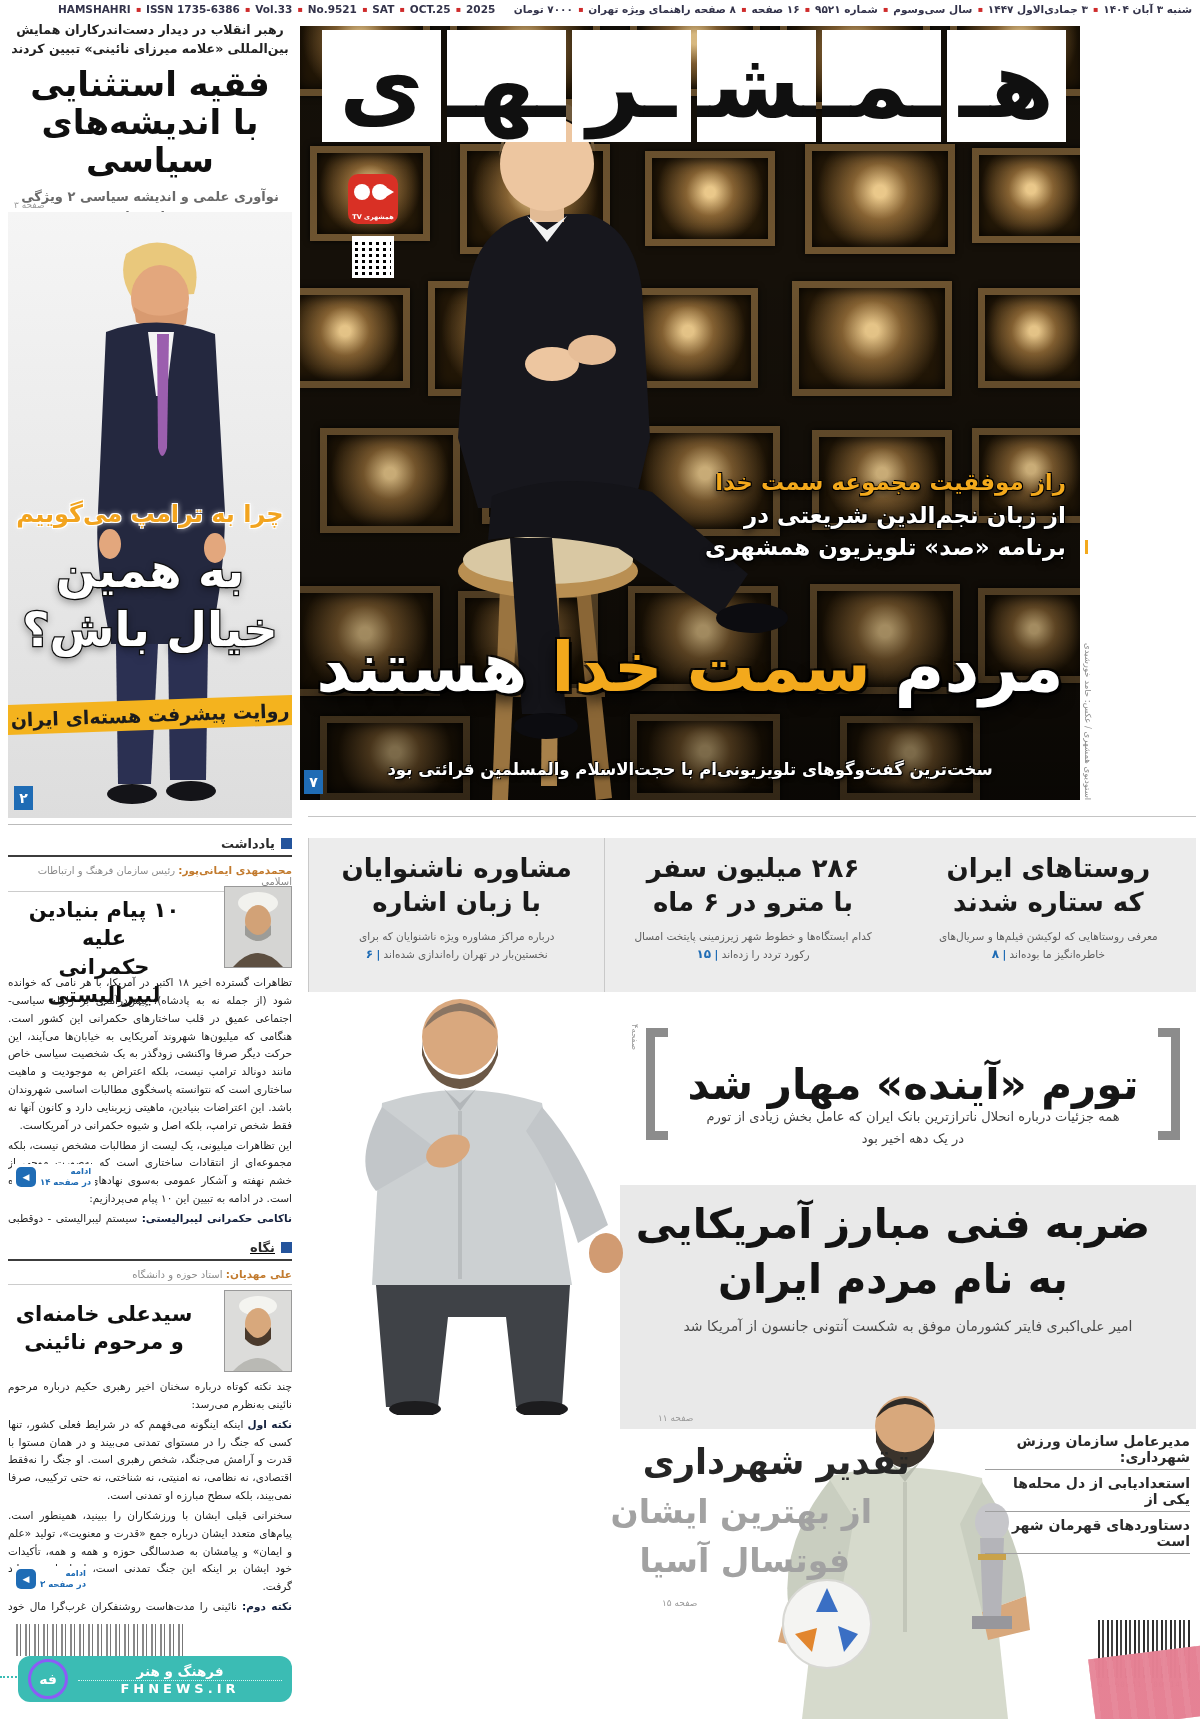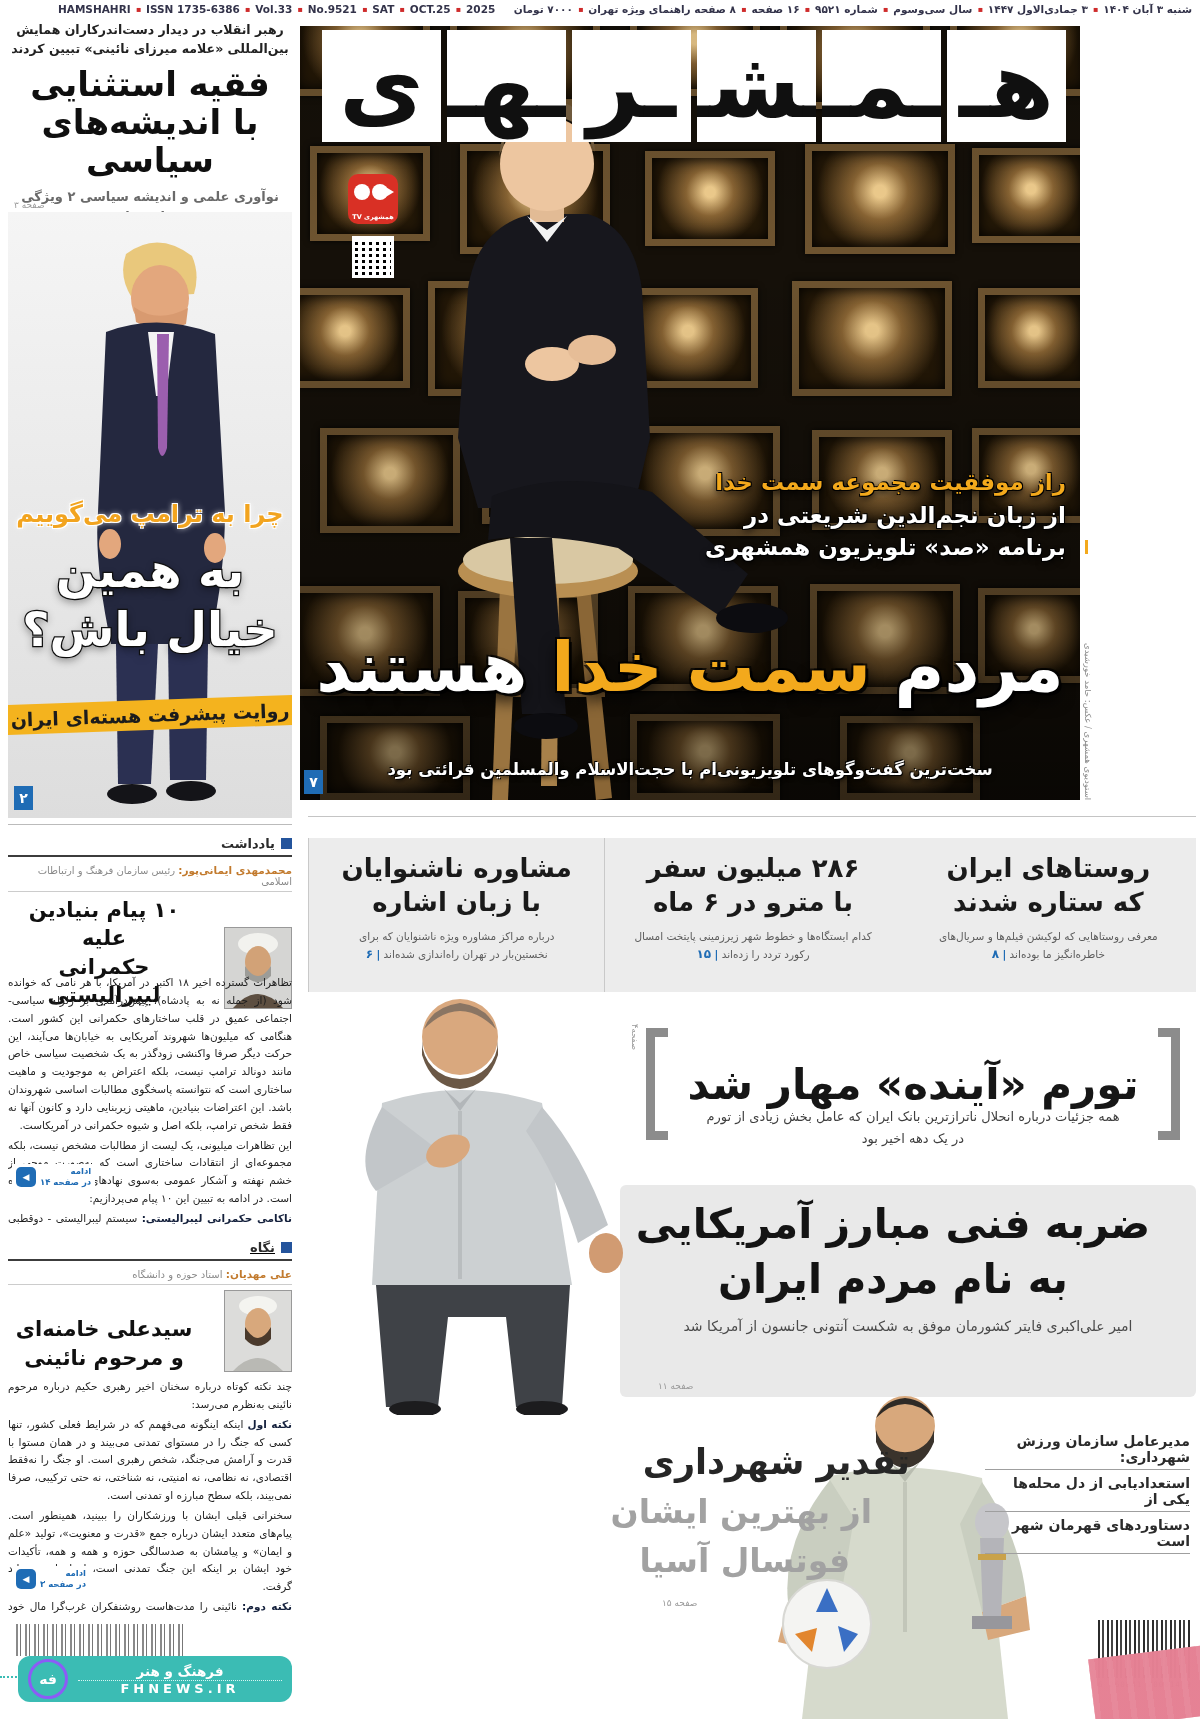--- a/index.html
+++ b/index.html
@@ -41,21 +41,21 @@
   #trump-rule{left:8px;top:824px;width:284px;height:0;border-top:1px solid #bbb;}
 
   
   .sec-head{width:284px;direction:rtl;display:flex;align-items:center;gap:6px;
     border-bottom:2px solid #3c3c3c;padding-bottom:4px;}
   .sec-square{width:11px;height:11px;background:#24549c;display:inline-block;}
   .sec-label{font-size:13px;font-weight:bold;color:#2c2c2c;}
   .byline{width:284px;direction:rtl;font-size:10px;color:#8a8a8a;
     padding:4px 0;border-bottom:1px solid #ccc;}
   .byline b{color:#c27a2d;font-size:10.5px;}
-  .art-head{width:284px;direction:rtl;display:flex;gap:24px;align-items:flex-end;}
+  .art-head{width:284px;direction:rtl;display:flex;gap:24px;align-items:flex-start;}
   .mugshot{width:66px;height:80px;border:1px solid #999;background:#d8d8d8;flex:0 0 auto;}
   .art-hl{flex:1;text-align:center;font-size:21px;font-weight:900;color:#101010;
     line-height:1.35;padding-top:10px;letter-spacing:-.3px;}
   .body-txt{width:284px;direction:rtl;text-align:justify;font-size:10.5px;color:#1e1e1e;
     line-height:1.7;overflow:hidden;}
   .body-txt p{margin:0 0 2px 0;}
   .body-txt b{color:#14203c;}
   .cont-marker{position:absolute;display:flex;align-items:center;gap:4px;background:#fff;
     padding:2px 4px;z-index:5;direction:ltr;}
   .cont-icon{width:20px;height:20px;background:#1f6cb5;border-radius:5px;display:inline-flex;
@@ -139,21 +139,21 @@
   #inf-row{position:absolute;left:0;top:6px;width:100%;display:flex;align-items:center;justify-content:center;gap:14px;}
   .br{width:22px;height:112px;box-sizing:border-box;}
   .br-l{border:9px solid #8c8c8c;border-right:none;}
   .br-r{border:9px solid #8c8c8c;border-left:none;}
   #inf-hl{font-size:42px;font-weight:900;color:#161616;direction:rtl;white-space:nowrap;letter-spacing:-.5px;padding:0 6px;}
   #inf-sub{position:absolute;left:0;top:84px;width:100%;text-align:center;direction:rtl;
     font-size:13px;color:#3e3e3e;line-height:1.7;}
   #inf-pg{position:absolute;left:0;top:2px;writing-mode:vertical-rl;font-size:8.5px;color:#9a9a9a;}
 
   
-  #mma{left:620px;top:1185px;width:576px;height:212px;background:#e9e9e9;text-align:center;direction:rtl;border-radius:6px;}
+  #mma{left:620px;top:1185px;width:576px;height:244px;background:#e9e9e9;text-align:center;direction:rtl;}
   .mma-hl{font-size:41px;font-weight:900;color:#141414;line-height:1.35;letter-spacing:-.6px;padding-right:30px;}
   .mma-hl:first-child{padding-top:12px;}
   #mma-sub{margin-top:10px;font-size:14px;color:#4a4a4a;}
   #mma-pg{position:absolute;left:38px;bottom:6px;font-size:9px;color:#999;}
 
   
   #midman{left:320px;top:985px;width:345px;height:430px;z-index:5;}
 
   
   #futsal-hl{left:600px;top:1442px;width:310px;text-align:right;direction:rtl;z-index:6;}

